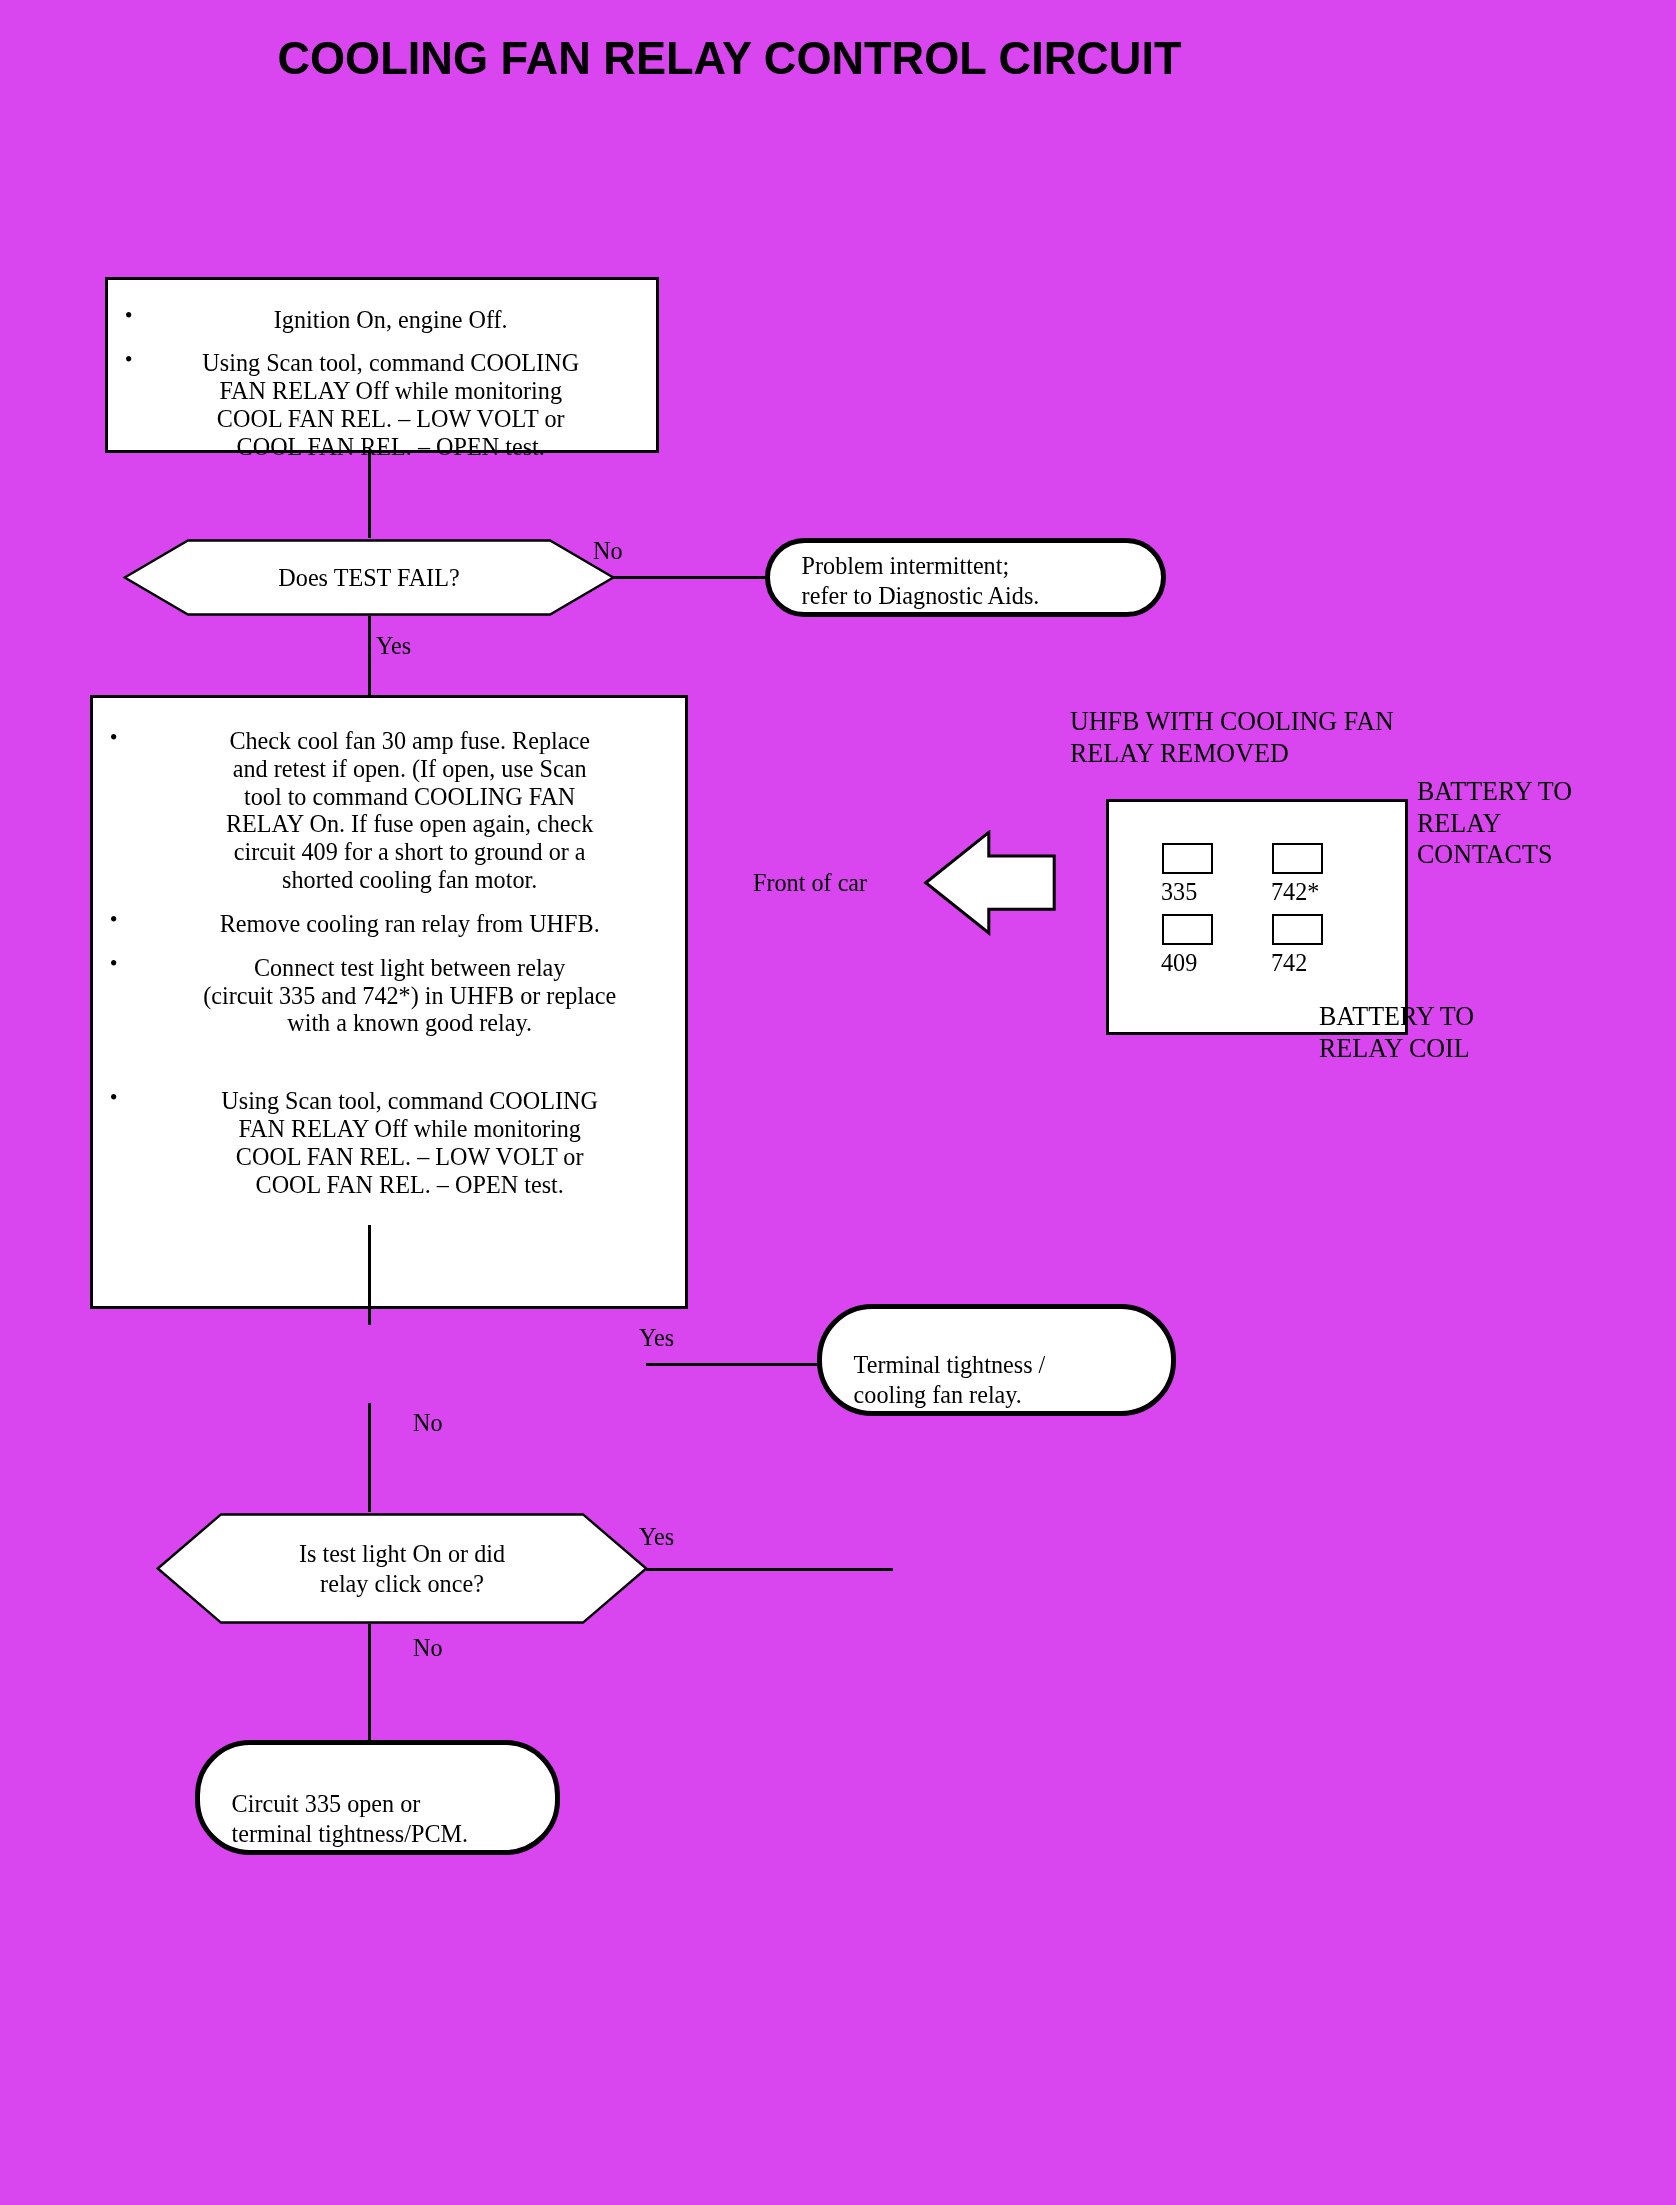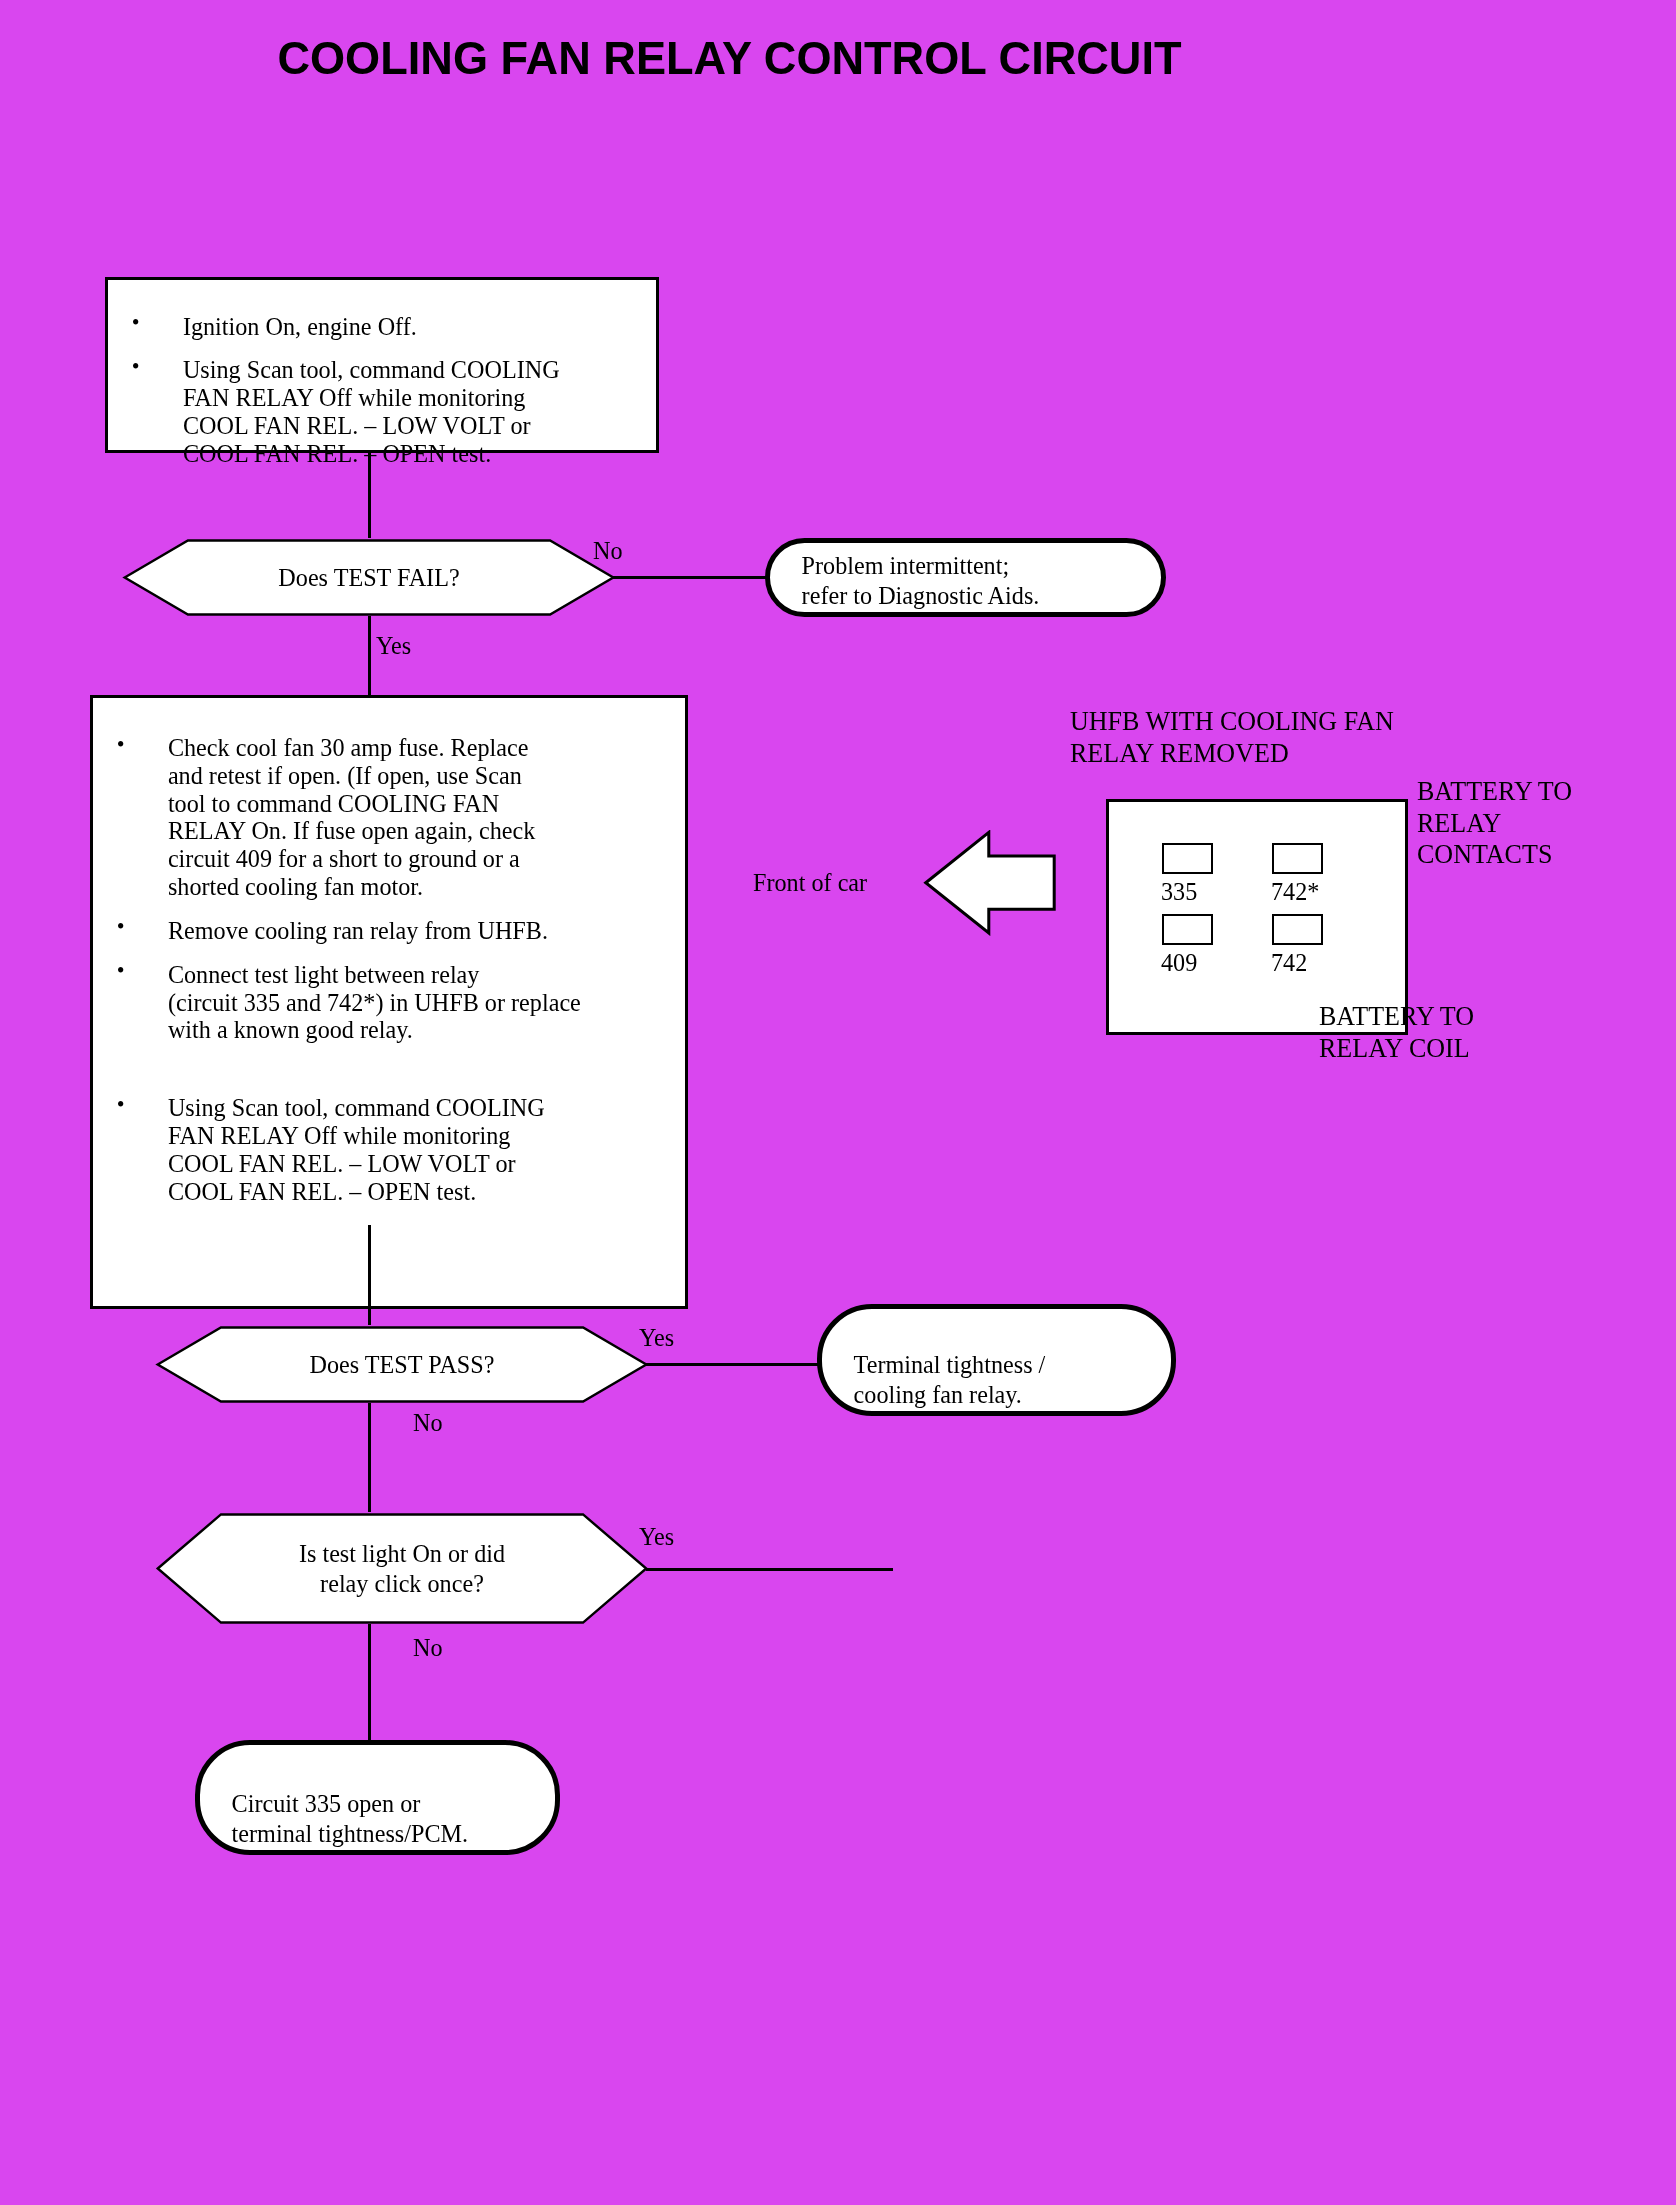--- a/index.html
+++ b/index.html
@@ -41,22 +41,23 @@
   .node { position: absolute; box-sizing: border-box; }
 
   
   .proc-box {
     border: 3px solid #000;
     background: #fff;
   }
   .bullet-list {
     position: absolute;
     list-style: none;
-    margin: 7px;
+    margin: 0;
     padding: 0;
+    text-align: center;
   }
   .bullet-item {
     position: relative;
     padding-left: 73px;
     font-size: 26px;
     line-height: 1.07;
     margin-bottom: 16px;
     font-family: "Liberation Serif", "DejaVu Serif", serif;
     transform: scaleX(0.93);
     transform-origin: left top;
@@ -240,26 +241,20 @@
 
   <div class="caption" style="left:1417px; top:775px;">BATTERY TO
 RELAY
 CONTACTS</div>
 
   <div class="caption" style="left:1319px; top:1000px;">BATTERY TO
 RELAY COIL</div>
 
   <div class="v-line" style="left:368px; top:1225px; height:100px;"></div>
 
-  <div class="hex-wrap" style="left:155px; top:1325px; width:494px; height:79px;">
-    <svg width="494" height="79" viewBox="0 0 812 130">
-      <polygon points="4,65 108,4 704,4 808,65 704,126 108,126" fill="#ffffff" stroke="#000000" stroke-width="4"></polygon>
-    </svg>
-    <div class="hex-label">Does TEST  PASS?</div>
-  </div>
 
   <div class="h-line" style="left:646px; top:1363px; width:223px;"></div>
   <div class="branch-label" style="left:639px; top:1325px;">Yes</div>
 
   <div class="node term" style="left:817px; top:1304px; width:359px; height:112px;">
     <div class="term-label">Terminal tightness /
 cooling fan relay.</div>
   </div>
 
   <div class="v-line" style="left:368px; top:1403px; height:109px;"></div>

